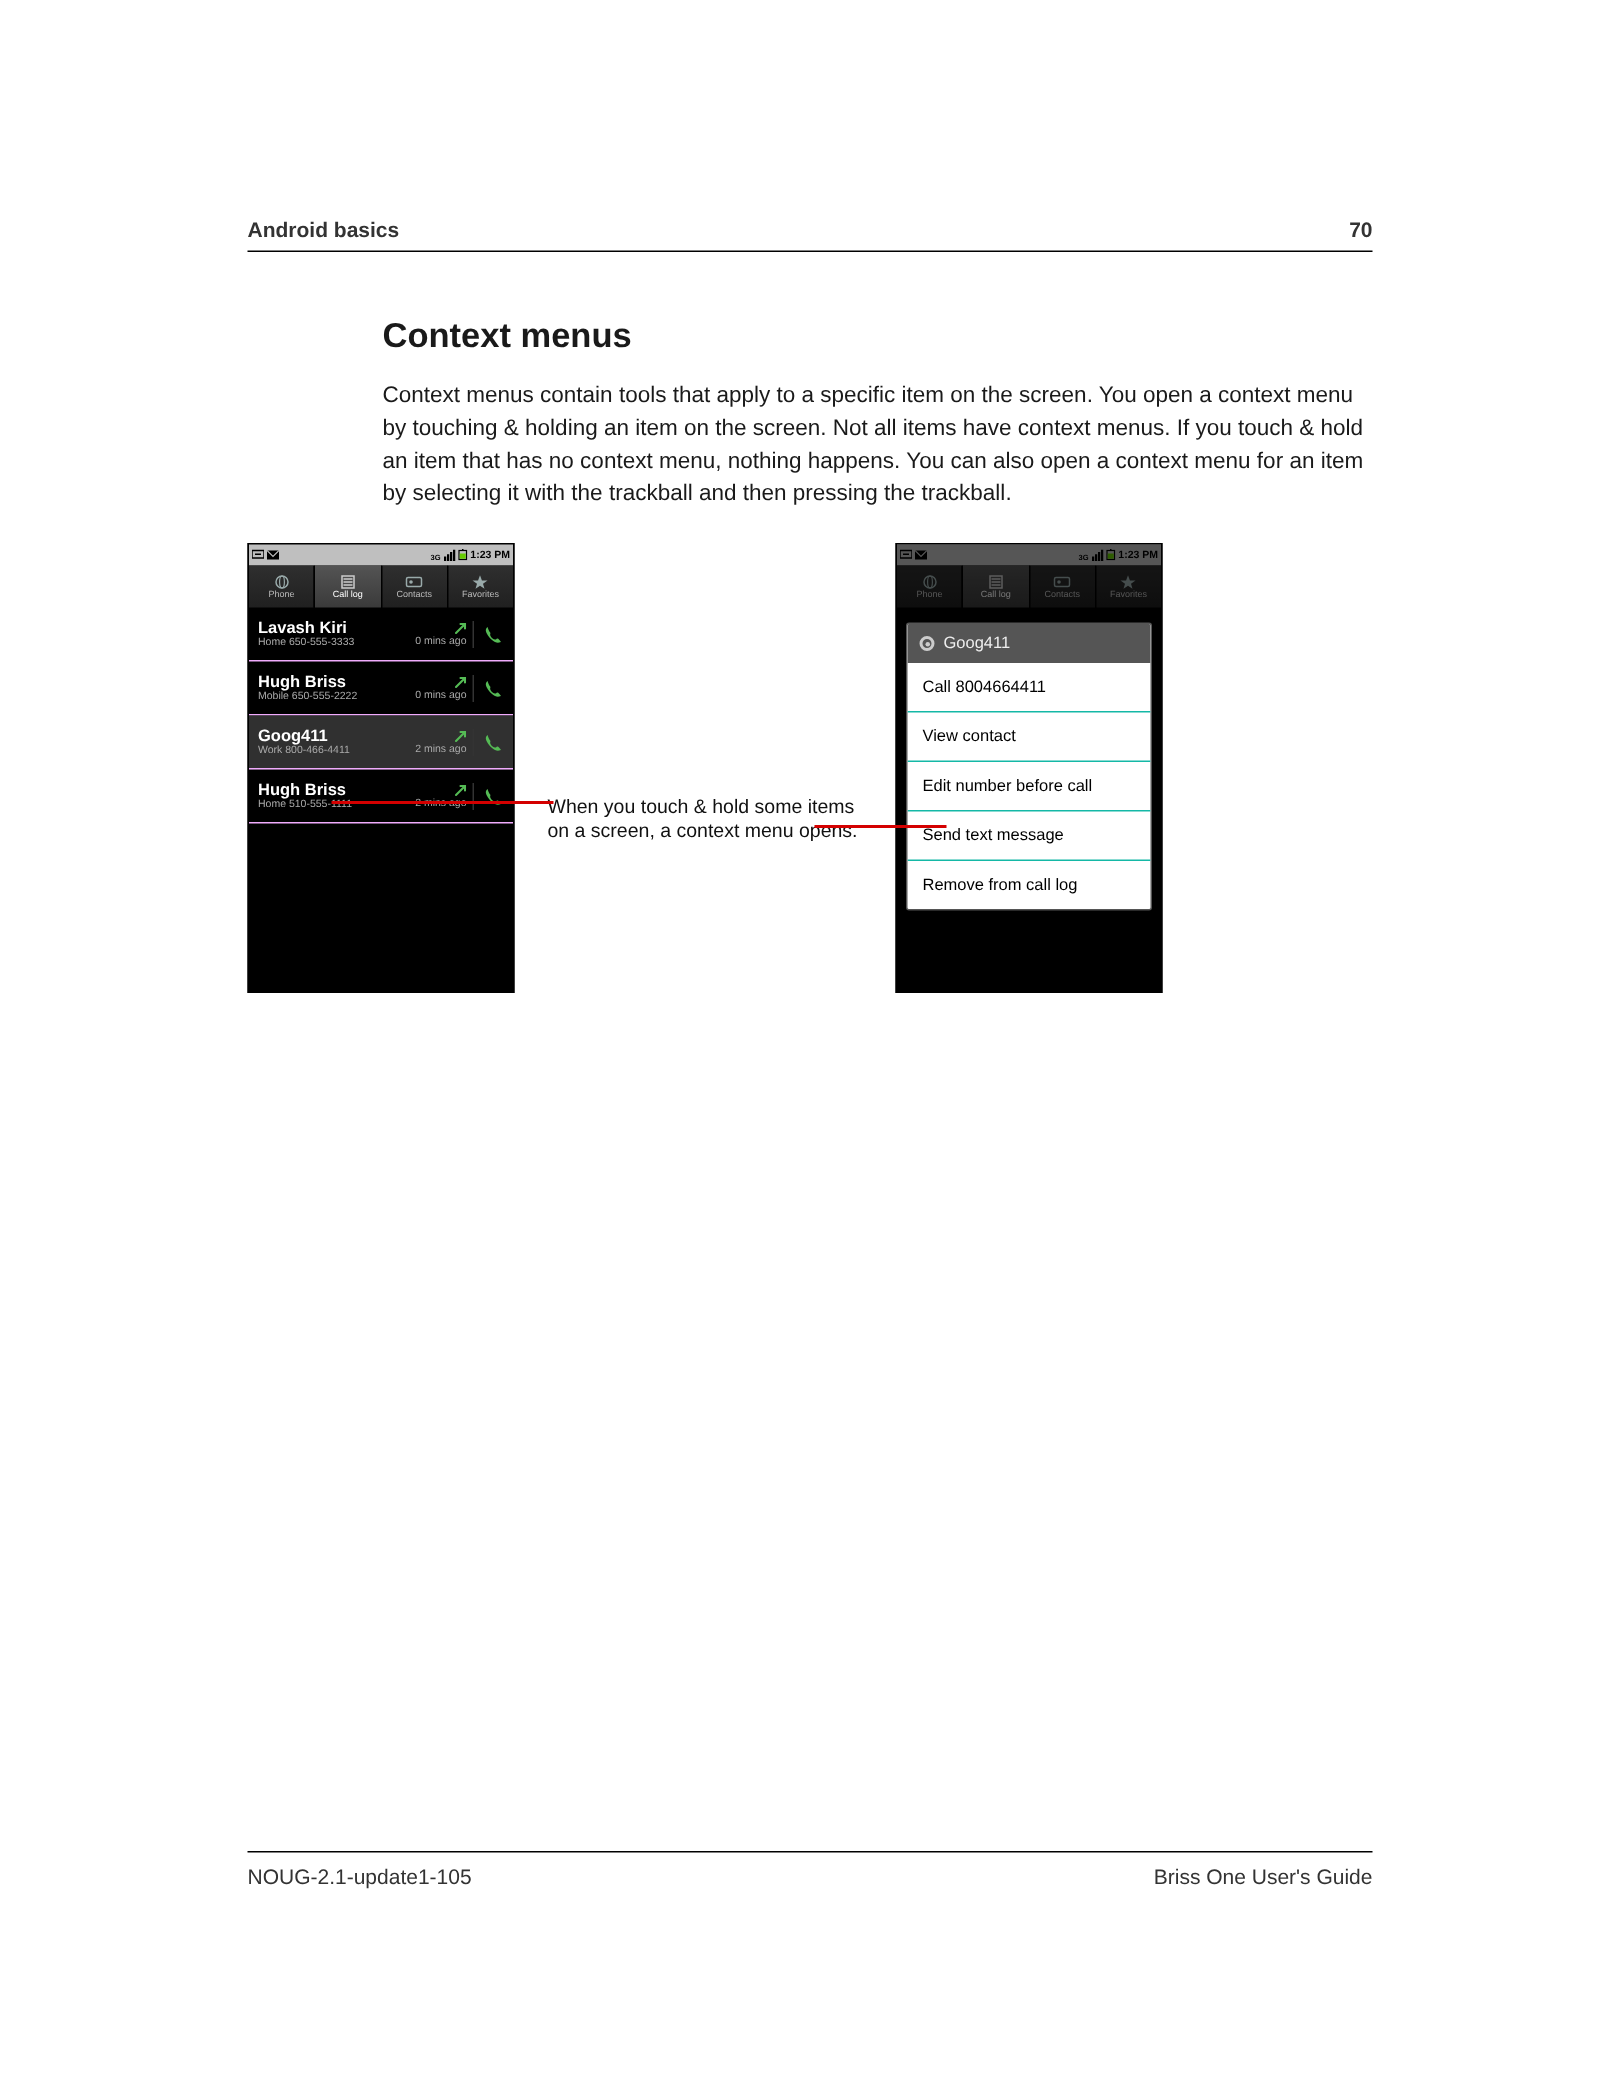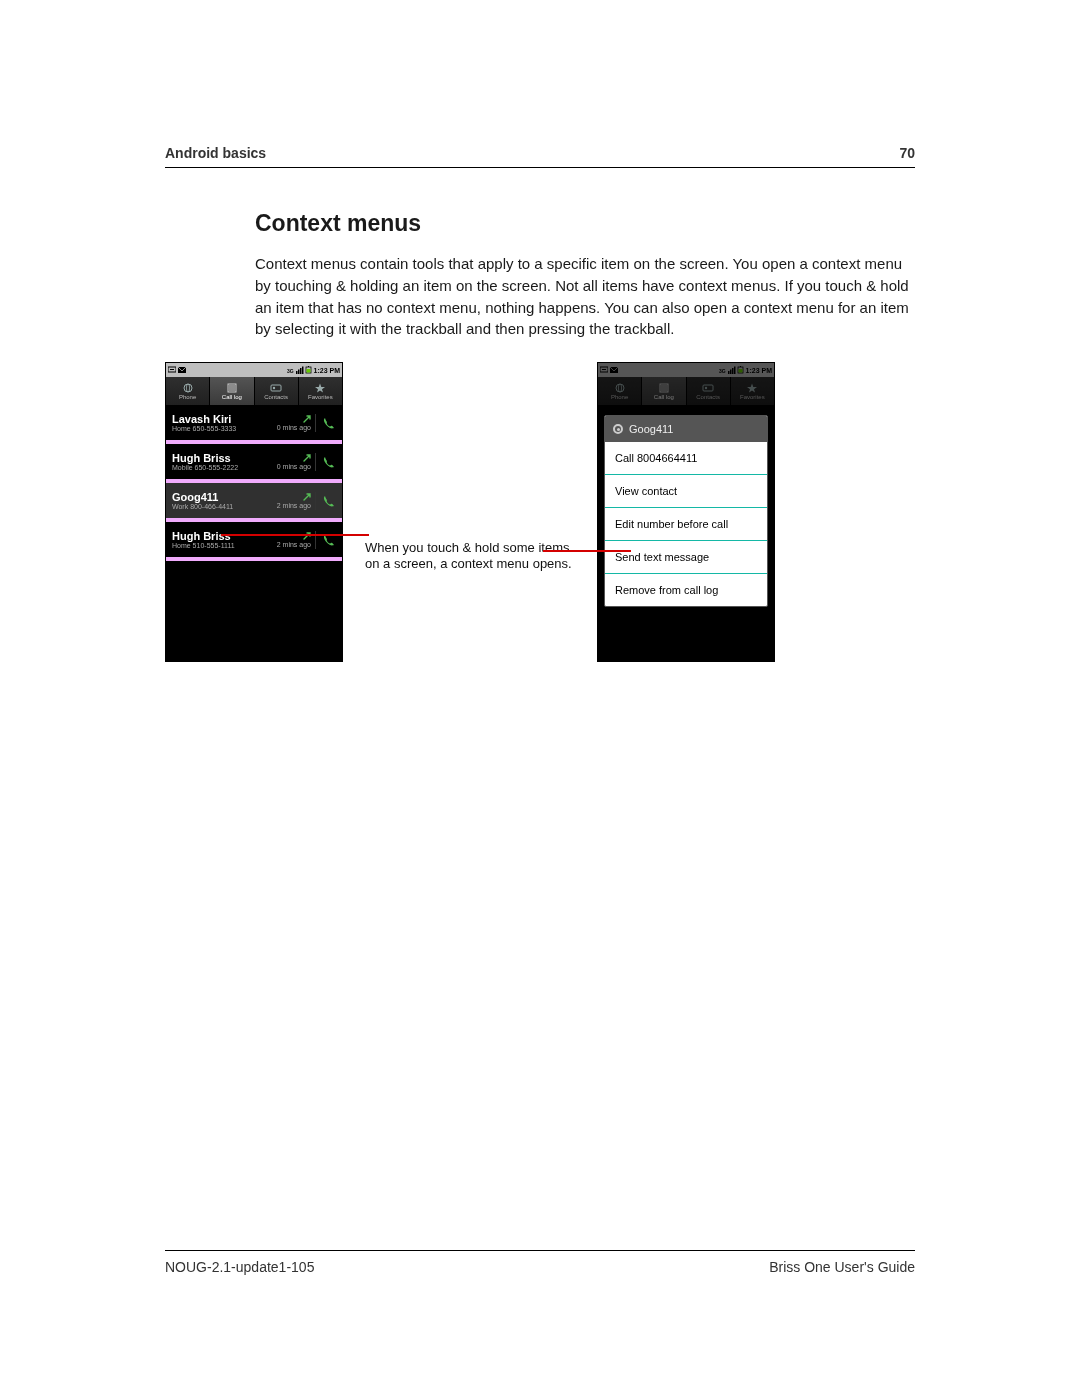--- a/index.html
+++ b/index.html
@@ -79,21 +79,21 @@
     border-right:1px solid #000;
     gap:1px;
   }
   .tab:last-child { border-right:none; }
   .tab.active { background: linear-gradient(#545454,#3a3a3a); color:#fff; }
   .tab .t-ico { width:12px; height:10px; display:flex; align-items:center; justify-content:center; }
 
   .call-list { }
   .row {
     display:flex; align-items:center;
-    border-bottom:4px solid #f0abfc;
+    border-bottom:1px solid #f0abfc;
     height:35px;
     padding:0 4px 0 6px;
     position:relative;
   }
   .row .main {
     flex:1;
     display:flex; flex-direction:column;
     overflow:hidden;
   }
   .row .name { font-size:11px; font-weight:bold; line-height:1.1; }
@@ -144,31 +144,31 @@
   }
   .ctx-item:last-child { border-bottom:none; }
 
   .callout-text {
     position:absolute;
     font-size:13px;
     color:#111;
     line-height:1.25;
     white-space:nowrap;
   }
-  .callout-text.cap1 { left:200px; top:168px;margin-top:10px; }
+  .callout-text.cap1 { left:200px; top:168px; }
   .red-line {
     position:absolute;
     height:2px;
     background:#d40000;
     z-index:10;
   }
 
   .ftr-run {
     position:absolute;
-    left:165px; right:165px; bottom:122px;
+    left:165px; right:165px; bottom:138px;
     border-top:1px solid #000;
     padding-top:8px;
     display:flex; justify-content:space-between;
     font-size:14px;
     color:#333;
   }
 </style>
 </head>
 <body>
 

